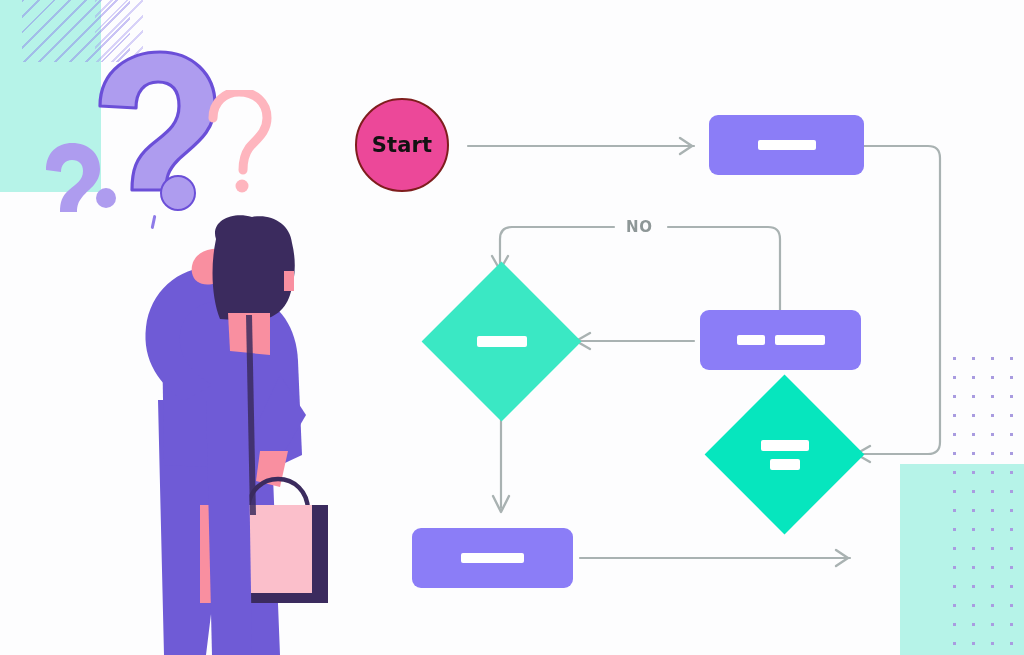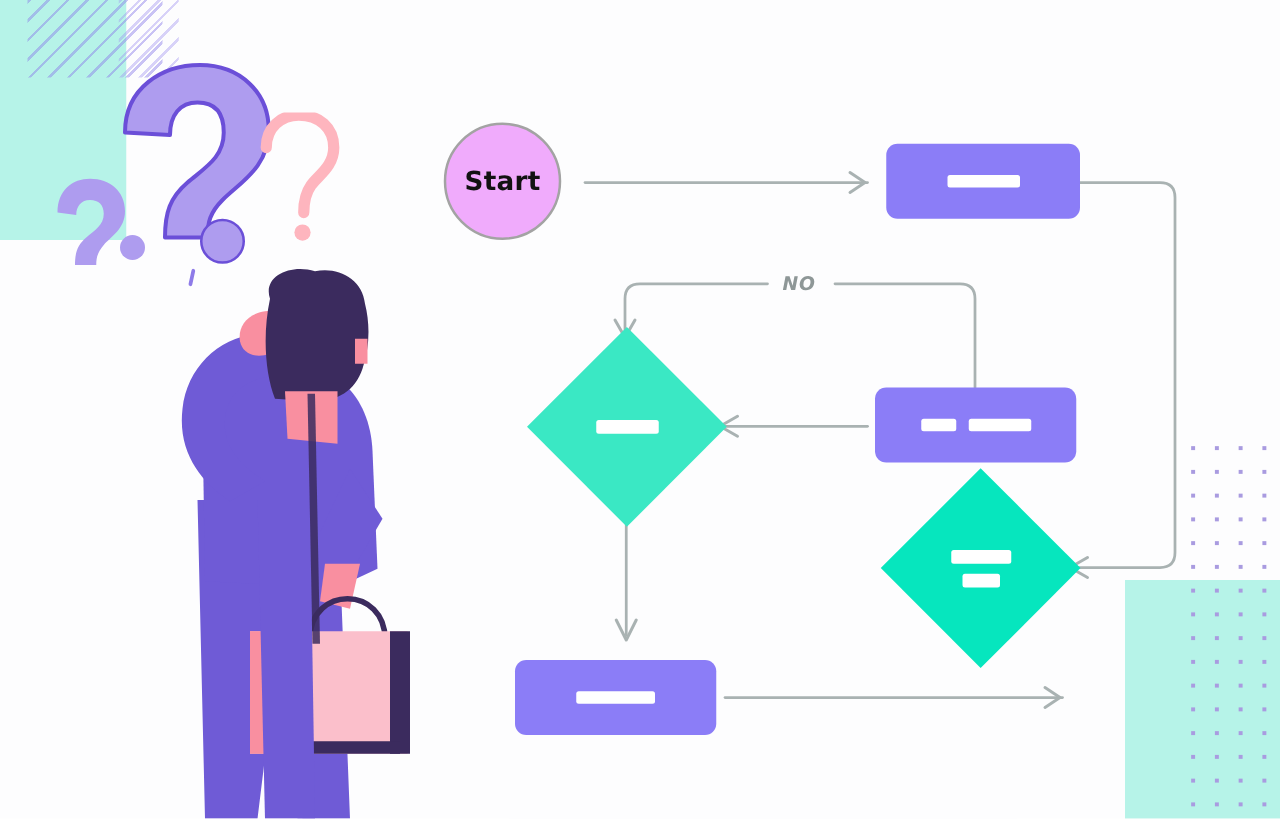--- a/index.html
+++ b/index.html
@@ -64,22 +64,22 @@
   }
 
   
   #person{left:120px;top:215px;}
 
   
   .node{position:absolute;box-sizing:border-box;}
 
   .terminator{
     border-radius:50%;
-    background:#f0abfc;
-    border:2px solid #a3a3a3;
+    background:#ec4899;
+    border:2px solid #7f1d1d;
     display:flex;align-items:center;justify-content:center;
     color:#121212;
     font-size:21px;
     font-weight:700;
     letter-spacing:.2px;
   }
   #node-start{left:355px;top:98px;width:94px;height:94px;}
   #node-end{left:863px;top:512px;width:94px;height:94px;}
 
   .process{
@@ -125,21 +125,21 @@
   .wire{fill:none;stroke:#A9B2B2;stroke-width:2.2;stroke-linecap:round;stroke-linejoin:round;}
   .arrowhead{fill:none;stroke:#A9B2B2;stroke-width:2.4;stroke-linecap:round;stroke-linejoin:round;}
 
   .edge-label{
     position:absolute;
     color:#8E9797;
     font-size:15px;
     font-weight:600;
     letter-spacing:.6px;
   }
-  #label-no{left:626px;top:218px;font-style:italic;}
+  #label-no{left:626px;top:218px;}
 </style>
 </head>
 <body>
 
 <div id="stage">
 
   <div class="deco" id="mint-block-tl"></div>
   <div class="deco" id="stripes-tl"></div>
   <div class="deco" id="stripes-tl2"></div>
 

